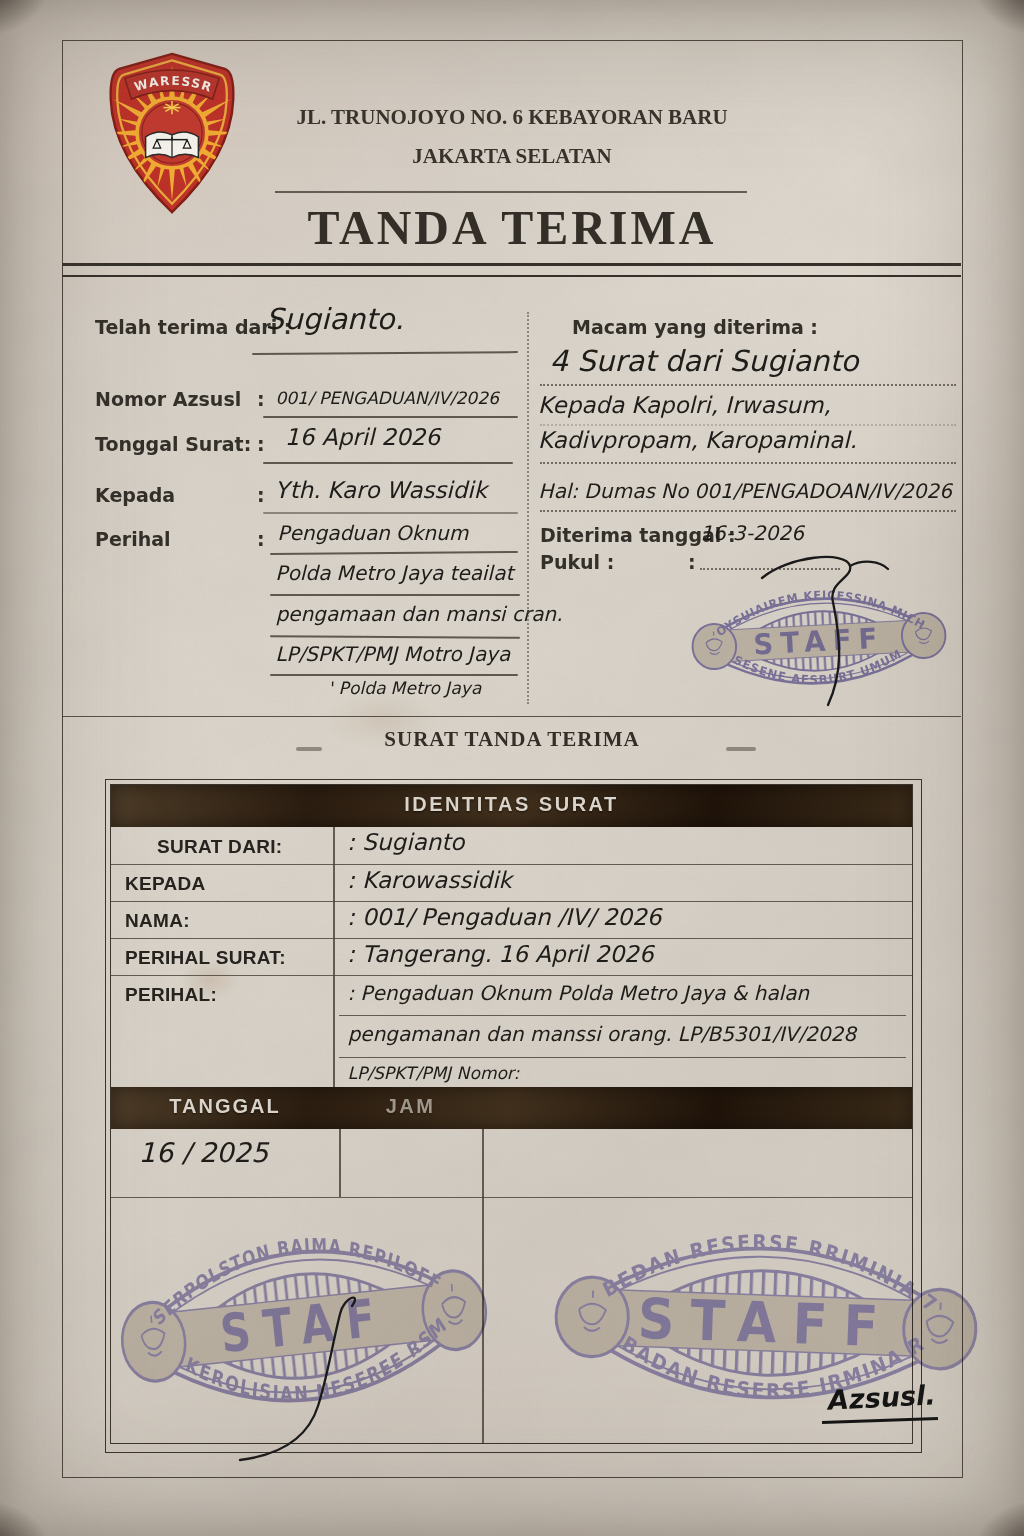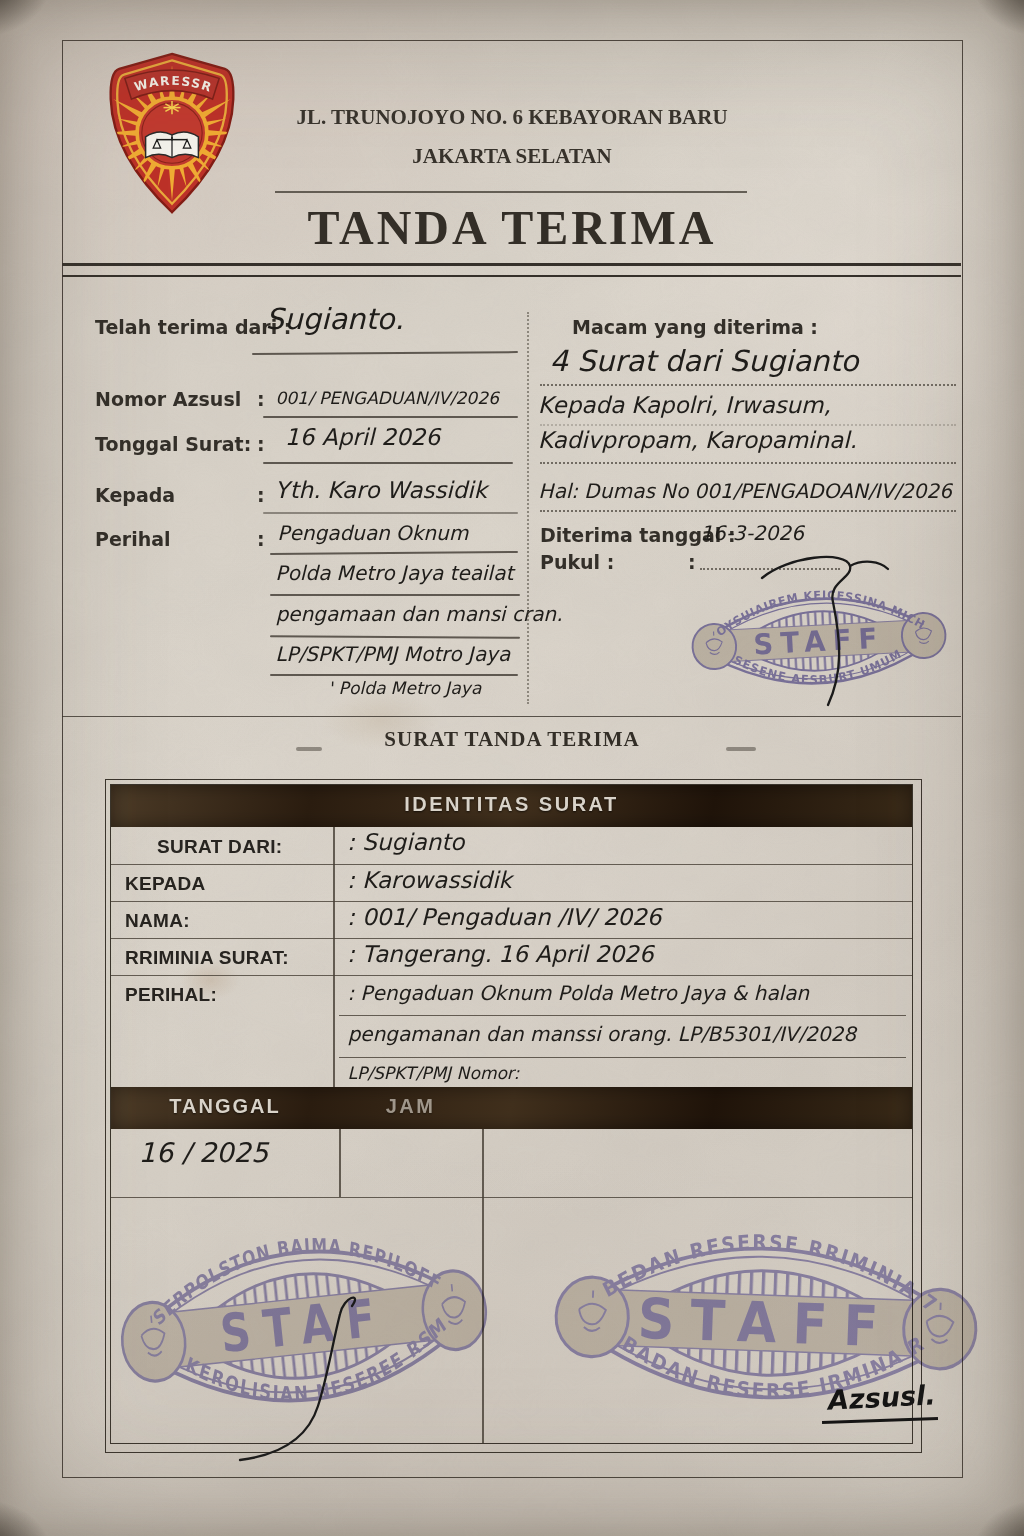--- a/index.html
+++ b/index.html
@@ -234,21 +234,21 @@
       <div class="hair" style="left:0;top:79px;width:801px;height:1.4px;"></div>
 
       <div class="tlab" style="left:14px;top:88px;">KEPADA</div>
       <div class="hand h-lg abs" style="left:238px;top:82px;z-index:3;">: Karowassidik</div>
       <div class="hair" style="left:0;top:116px;width:801px;height:1.4px;"></div>
 
       <div class="tlab" style="left:14px;top:125px;">NAMA:</div>
       <div class="hand h-lg abs" style="left:238px;top:119px;z-index:3;">: 001/ Pengaduan /IV/ 2026</div>
       <div class="hair" style="left:0;top:153px;width:801px;height:1.4px;"></div>
 
-      <div class="tlab" style="left:14px;top:162px;">RRIMINIA SURAT:</div>
+      <div class="tlab" style="left:14px;top:162px;">PERIHAL SURAT:</div>
       <div class="hand h-lg abs" style="left:238px;top:156px;z-index:3;">: Tangerang. 16 April 2026</div>
       <div class="hair" style="left:0;top:190px;width:801px;height:1.4px;"></div>
 
       <div class="tlab" style="left:14px;top:199px;">PERIHAL:</div>
       <div class="hand h-md abs" style="left:238px;top:196px;z-index:3;">: Pengaduan Oknum Polda Metro Jaya &amp; halan</div>
       <div class="hair" style="left:228px;top:230px;width:567px;height:1.4px;"></div>
       <div class="hand h-md abs" style="left:238px;top:237px;z-index:3;">pengamanan dan manssi orang.  LP/B5301/IV/2028</div>
       <div class="hair" style="left:228px;top:272px;width:567px;height:1.4px;"></div>
       <div class="hand h-sm abs" style="left:238px;top:278px;z-index:3;">LP/SPKT/PMJ Nomor:</div>
 

